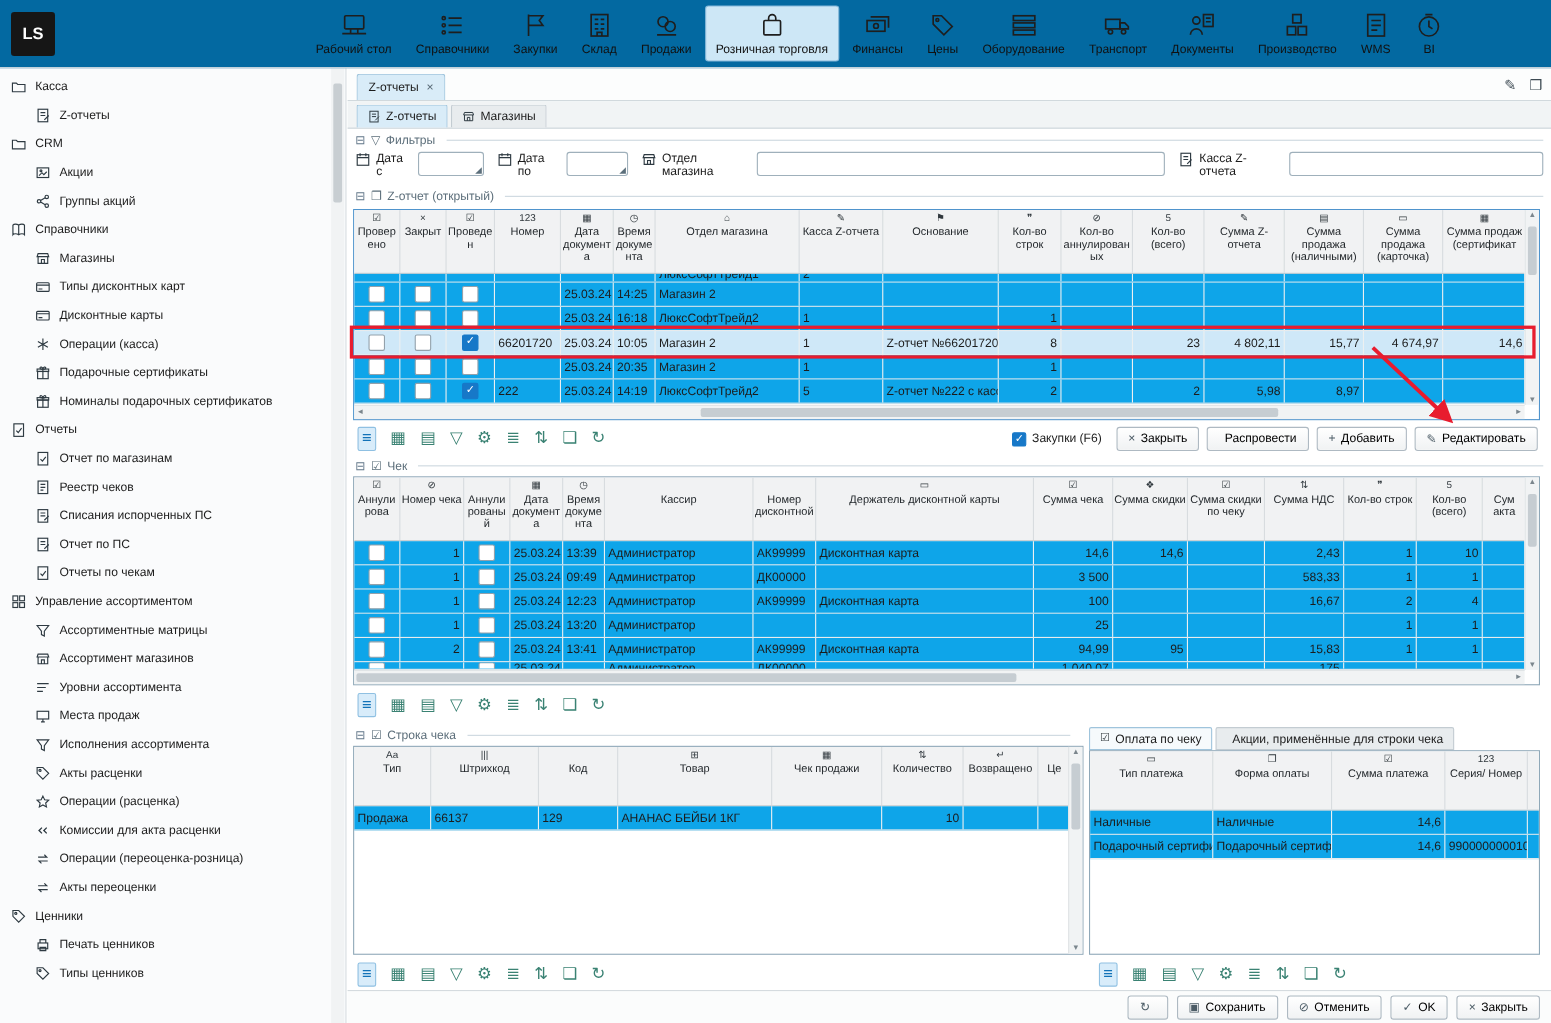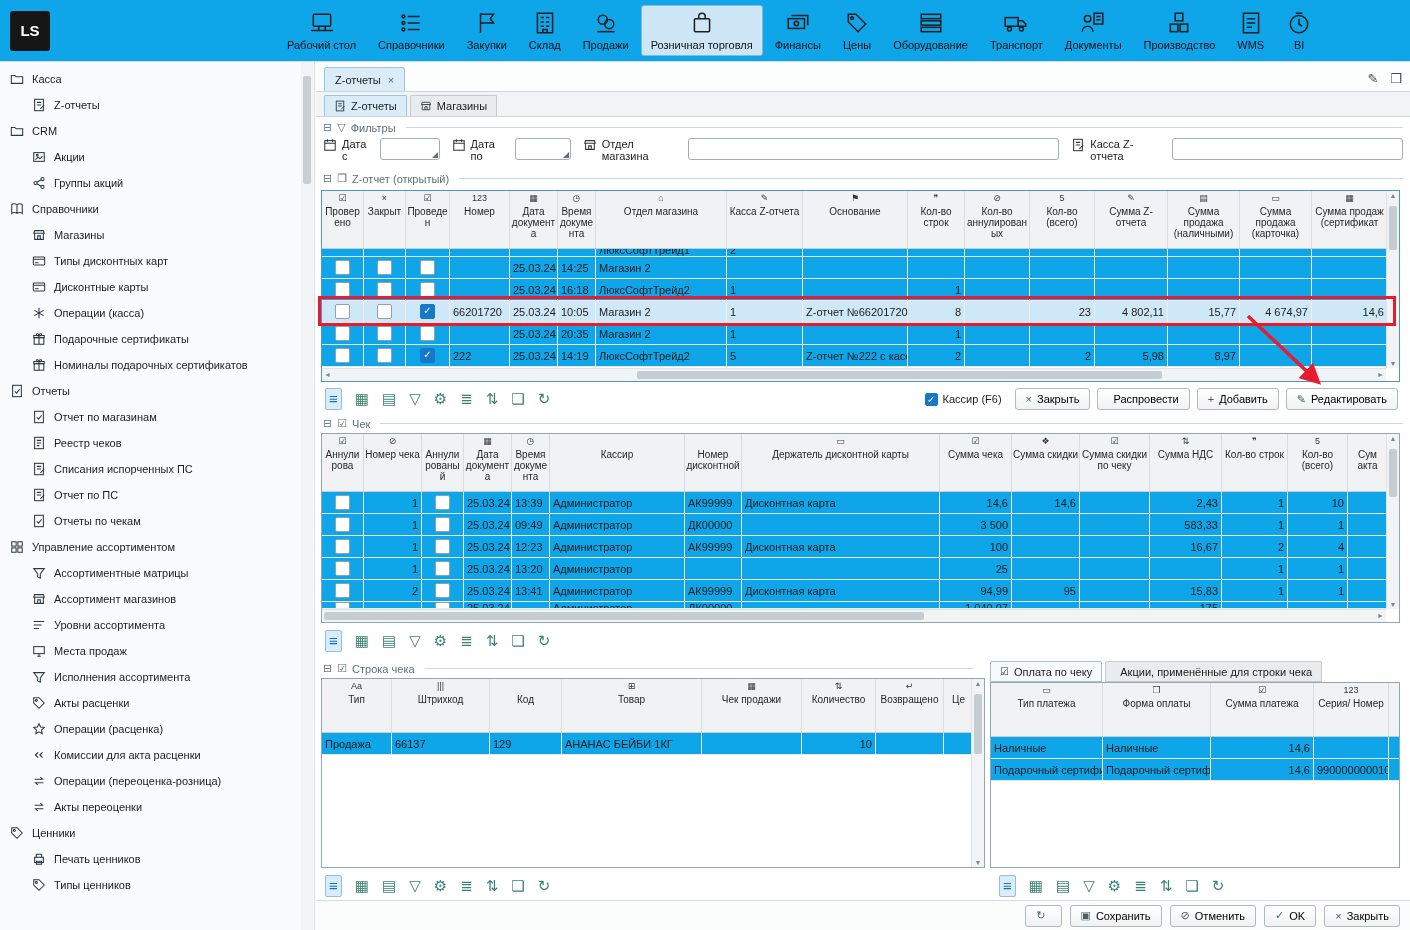--- a/index.html
+++ b/index.html
@@ -1,20 +1,20 @@
 <!DOCTYPE html>
 <html><head>
 <meta charset="utf-8">
 <style>
 *{margin:0;padding:0;box-sizing:border-box}
 html,body{width:1410px;height:930px}
 body{font-family:"Liberation Sans","DejaVu Sans",sans-serif;font-size:11px;color:#1c1c1c;background:#fff;position:relative;overflow:hidden}
 svg.defs{position:absolute;width:0;height:0}
 
-.topbar{position:absolute;left:0;top:0;width:1410px;height:62px;background:#0ea5e9;border-bottom:1px solid #d7dde1;display:flex;align-items:center;z-index:5}
+.topbar{position:absolute;left:0;top:0;width:1410px;height:62px;background:#0369a1;border-bottom:1px solid #d7dde1;display:flex;align-items:center;z-index:5}
 .logo{width:40px;height:40px;margin:0 14px 0 10px;background:#161616;color:#fff;display:flex;align-items:center;justify-content:center;font-weight:bold;font-size:15px;border-radius:3px}
 .topnav{display:flex;align-items:center;height:100%;margin-left:212px}
 .tn-item{display:flex;flex-direction:column;align-items:center;justify-content:center;gap:3px;padding:4px 9px;margin:3px 1px;border:1px solid transparent;border-radius:3px;cursor:pointer}
 .tn-item.active{background:#cde7f6;border-color:#85b8d9}
 .tn-item svg{width:26px;height:26px;color:#1e1e1e}
 .tn-label{font-size:11px;white-space:nowrap;color:#111}
 
 .sidebar{position:absolute;left:0;top:62px;width:315px;bottom:0;background:#fafbfc;border-right:1px solid #d7dde1;overflow:hidden}
 .side-list{padding-top:4px}
 .side-item{display:flex;align-items:center;height:26px;gap:8px;padding-left:10px;cursor:pointer;white-space:nowrap}
@@ -912,21 +912,21 @@
         <span class="tool-ic">▽</span>
         <span class="tool-ic">⚙</span>
         <span class="tool-ic">≣</span>
         <span class="tool-ic">⇅</span>
         <span class="tool-ic">❏</span>
         <span class="tool-ic">↻</span>
       </div>
     <div class="zfoot-right">
       <label class="openchk">
         <span class="cbx on"></span>
-        <span>Кассир (F6)</span>
+        <span>Закупки (F6)</span>
       </label>
       <div style="display:contents">
         
       <button class="btn">
             <span class="bg">×</span>
             <span>Закрыть</span>
           </button><button class="btn">
             <span class="bg"></span>
             <span>Распровести</span>
           </button><button class="btn">

